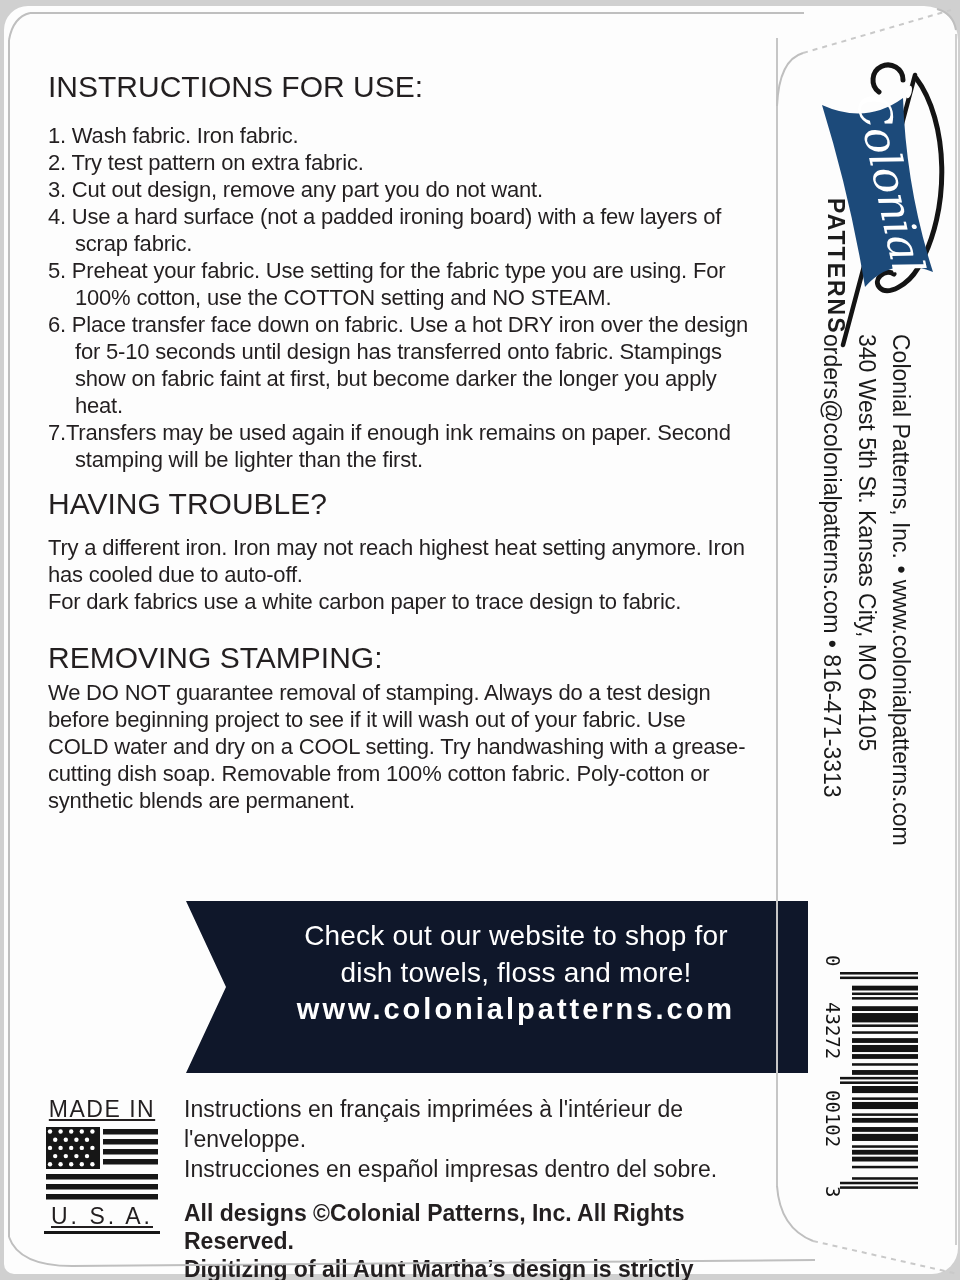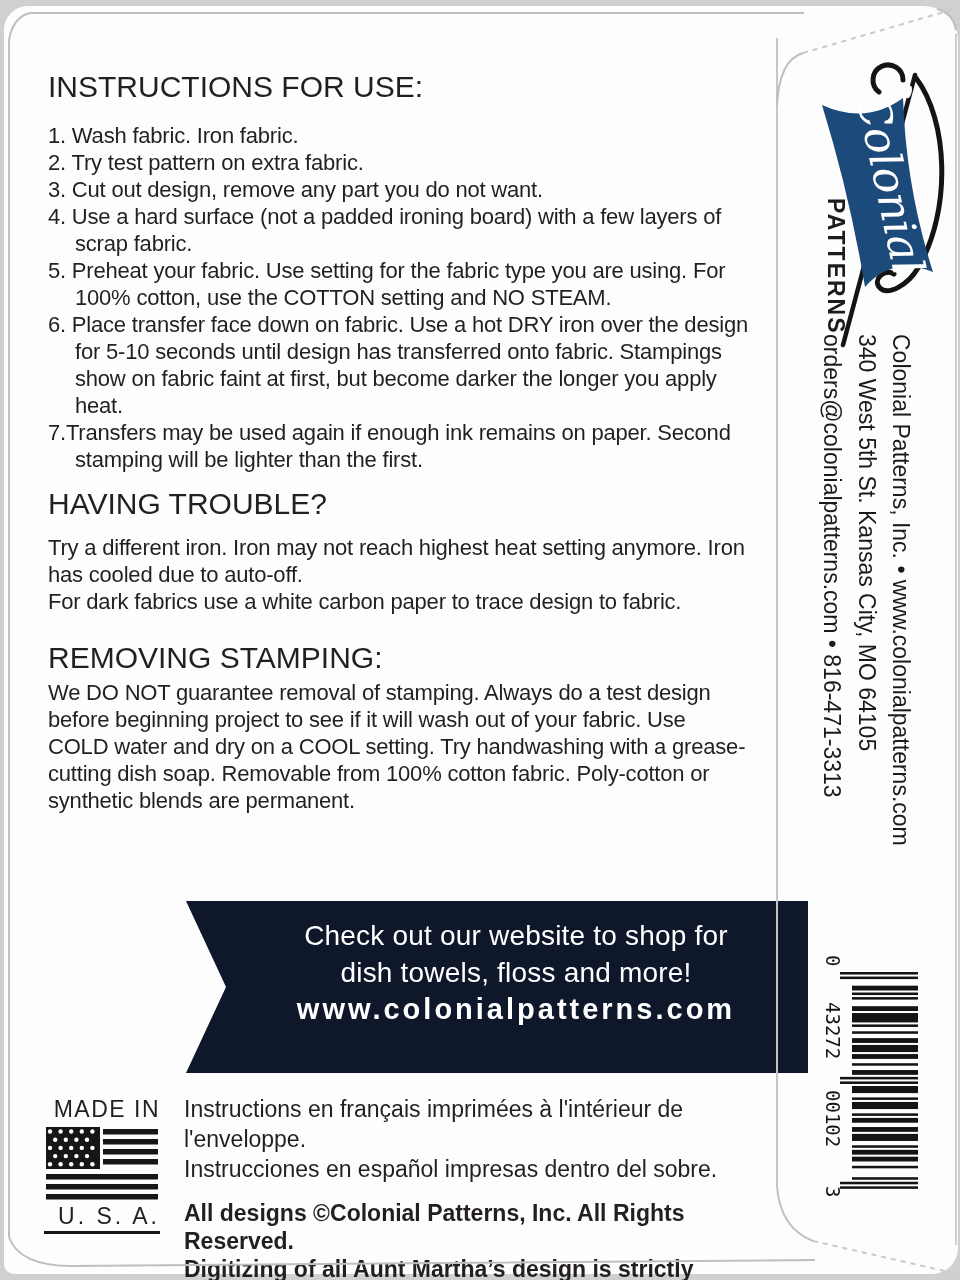--- a/index.html
+++ b/index.html
@@ -17,21 +17,21 @@
   #trouble-heading{margin-top:14px;margin-bottom:13px;}
   #removing-heading{margin-top:26px;margin-bottom:4px;}
   .content p{margin:0;}
   
   .banner{position:absolute;left:186px;top:901px;width:622px;height:172px;background:#0f172a;
           clip-path:polygon(0 0,100% 0,100% 100%,0 100%,40px 50%);color:#ffffff;}
   .banner-inner{padding:16px 6px 0 44px;text-align:center;}
   .banner-line{font-size:28px;line-height:37px;letter-spacing:0.2px;}
   .banner-url{font-size:29px;line-height:37px;font-weight:700;letter-spacing:3px;}
   
-  .made-in{position:absolute;left:44px;top:1096px;width:116px;text-align:right;}
+  .made-in{position:absolute;left:44px;top:1096px;width:116px;text-align:center;text-decoration:underline;}
   .made-in-label{font-size:23px;letter-spacing:1.5px;}
   .usa-label{font-size:23px;letter-spacing:3px;margin-top:2px;}
   .usa-underline{height:3px;background:#161616;margin-top:1px;}
   
   .notes{position:absolute;left:184px;top:1094px;width:600px;font-size:23px;line-height:30px;}
   .rights{margin-top:15px;font-weight:700;line-height:28px;}
   
   .vtext{writing-mode:vertical-rl;}
   .patterns-label{position:absolute;left:822px;top:198px;height:160px;line-height:28px;
                   font-size:23px;font-weight:600;letter-spacing:2px;color:#1c1c1c;}

